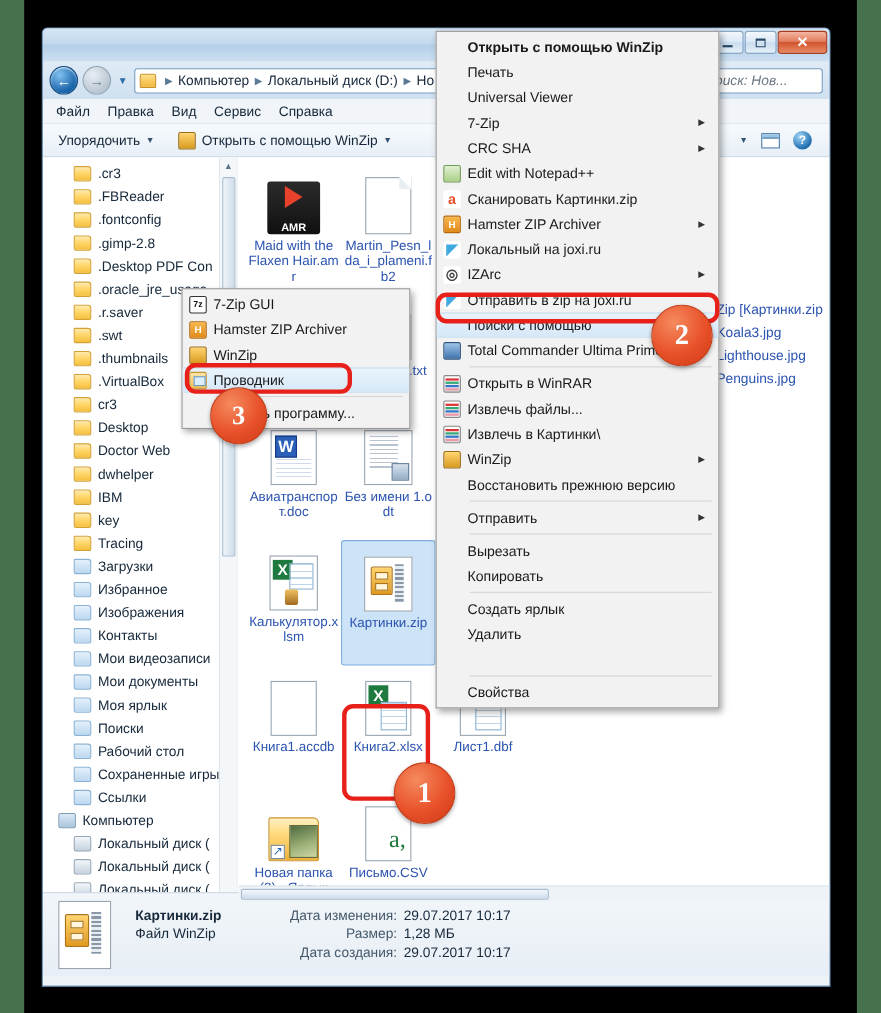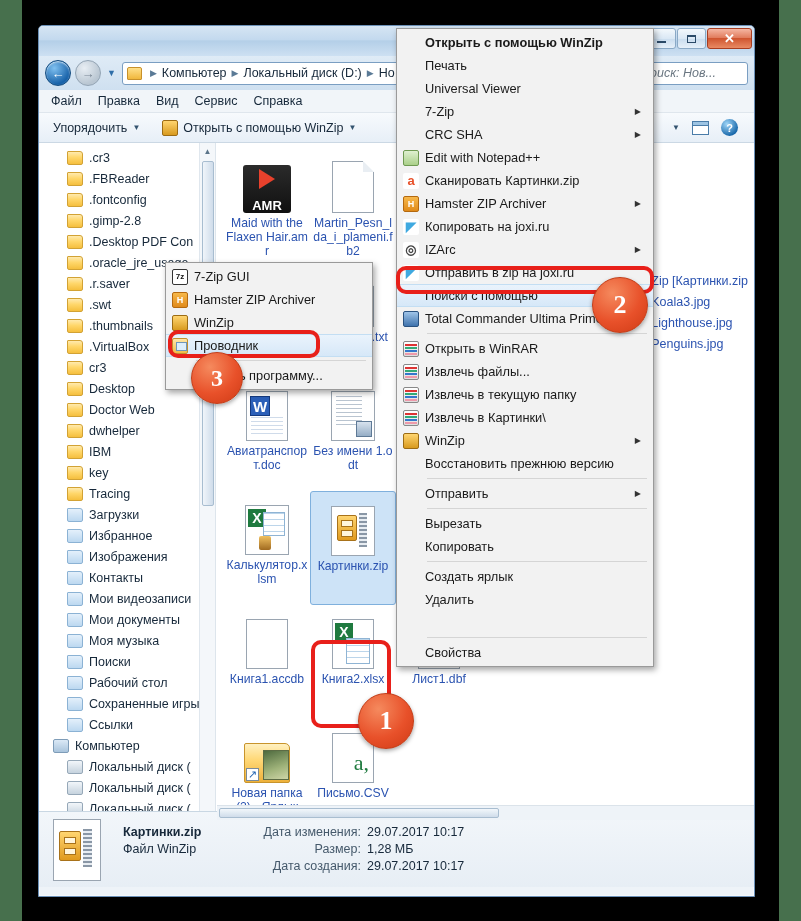--- a/index.html
+++ b/index.html
@@ -102,21 +102,21 @@
   .fitem { width: 86px; height: 114px; display: flex; flex-direction: column; align-items: center;
     padding-top: 6px; text-align: center; }
   .fitem .thumb { width: 52px; height: 58px; display: flex; align-items: flex-end; justify-content: center; }
   .fitem .lbl { font-size: 12.2px; color: #2b53b0; line-height: 14px; margin-top: 3px; word-break: break-all; width: 82px; }
   .fitem.sel { background: #cde3f7; border: 1px solid #7fb0dd; border-radius: 3px; }
 
   .doc { width: 42px; height: 52px; background: #fff; border: 1px solid #9aa5b1; position: relative; }
   .doc:after { content: ""; position: absolute; right: -1px; top: -1px; border-width: 0 11px 11px 0;
     border-style: solid; border-color: #e9eef3 #fff; }
   .amr { width: 48px; height: 48px; background: linear-gradient(180deg,#2b2b2b,#101010); border-radius: 3px;
-    display: flex; align-items: flex-end; justify-content: center; color: #fff; font-size: 13px; font-weight: bold; position: relative; }
+    display: flex; align-items: flex-end; justify-content: center; color: #fff; font-size: 10px; font-weight: bold; position: relative; }
   .amr .tri { position: absolute; top: 4px; left: 50%; transform: translateX(-50%);
     width: 0; height: 0; border-left: 16px solid #e8412c; border-top: 10px solid transparent; border-bottom: 10px solid transparent; }
   .wordico { width: 42px; height: 50px; background: #fff; border: 1px solid #9aa5b1; position: relative; }
   .wordico .w { position: absolute; left: 3px; top: 4px; width: 20px; height: 20px; background: #2b5fb8; color: #fff;
     font-weight: bold; font-size: 15px; display: flex; align-items: center; justify-content: center; border: 1px solid #143a80; }
   .wordico .lines { position: absolute; left: 4px; right: 4px; bottom: 5px; height: 18px;
     background: repeating-linear-gradient(180deg,#cfdbea 0 1px,transparent 1px 4px); }
   .xls { width: 42px; height: 50px; background: #fff; border: 1px solid #9aa5b1; position: relative; }
   .xls .x { position: absolute; left: 2px; top: 3px; width: 18px; height: 18px; background: #1f7a3f; color: #fff;
     font-weight: bold; font-size: 14px; display: flex; align-items: center; justify-content: center; }
@@ -387,21 +387,21 @@
             <div class="tnode">
               <span class="ficon blue"></span>
               <span>Мои видеозаписи</span>
             </div>
             <div class="tnode">
               <span class="ficon blue"></span>
               <span>Мои документы</span>
             </div>
             <div class="tnode">
               <span class="ficon blue"></span>
-              <span>Моя музыка</span>
+              <span>Моя ярлык</span>
             </div>
             <div class="tnode">
               <span class="ficon blue"></span>
               <span>Поиски</span>
             </div>
             <div class="tnode">
               <span class="ficon blue"></span>
               <span>Рабочий стол</span>
             </div>
             <div class="tnode">
@@ -650,21 +650,21 @@
         <span class="ico">
           <span class="mico hamster">H</span>
         </span>
         <span class="txt">Hamster ZIP Archiver</span>
         <span class="arr">▶</span>
       </div>
       <div class="mi">
         <span class="ico">
           <span class="mico joxi">◤</span>
         </span>
-        <span class="txt">Копировать на joxi.ru</span>
+        <span class="txt">Локальный на joxi.ru</span>
       </div>
       <div class="mi">
         <span class="ico">
           <span class="mico izarc">◎</span>
         </span>
         <span class="txt">IZArc</span>
         <span class="arr">▶</span>
       </div>
       <div class="mi">
         <span class="ico">
@@ -708,31 +708,20 @@
       </div>
       <div class="mi">
         <span class="ico">
           <span class="mico rar">
             <i style="top:2px;background:#d33"></i>
             <i style="top:5px;background:#3a7"></i>
             <i style="top:8px;background:#37c"></i>
             <i style="top:11px;background:#e9a"></i>
           </span>
         </span>
-        <span class="txt">Извлечь в текущую папку</span>
-      </div>
-      <div class="mi">
-        <span class="ico">
-          <span class="mico rar">
-            <i style="top:2px;background:#d33"></i>
-            <i style="top:5px;background:#3a7"></i>
-            <i style="top:8px;background:#37c"></i>
-            <i style="top:11px;background:#e9a"></i>
-          </span>
-        </span>
         <span class="txt">Извлечь в Картинки\</span>
       </div>
       <div class="mi">
         <span class="ico">
           <span class="mico winzip"></span>
         </span>
         <span class="txt">WinZip</span>
         <span class="arr">▶</span>
       </div>
       <div class="mi">

